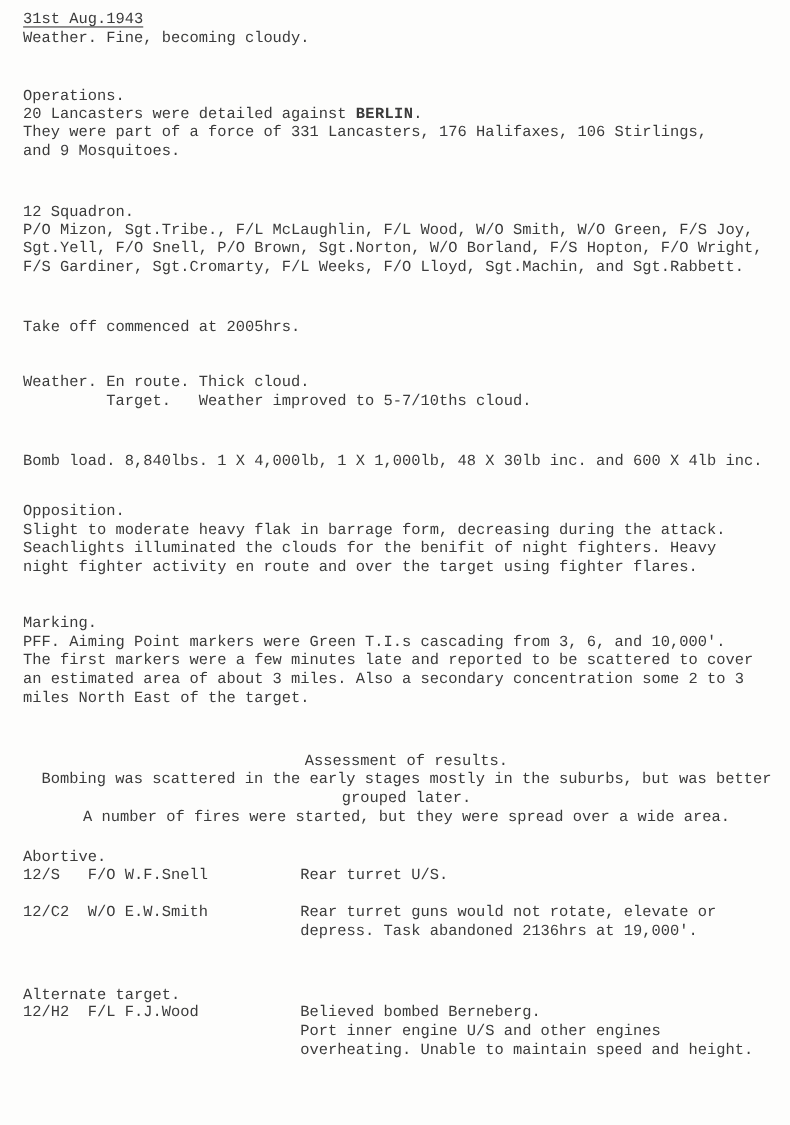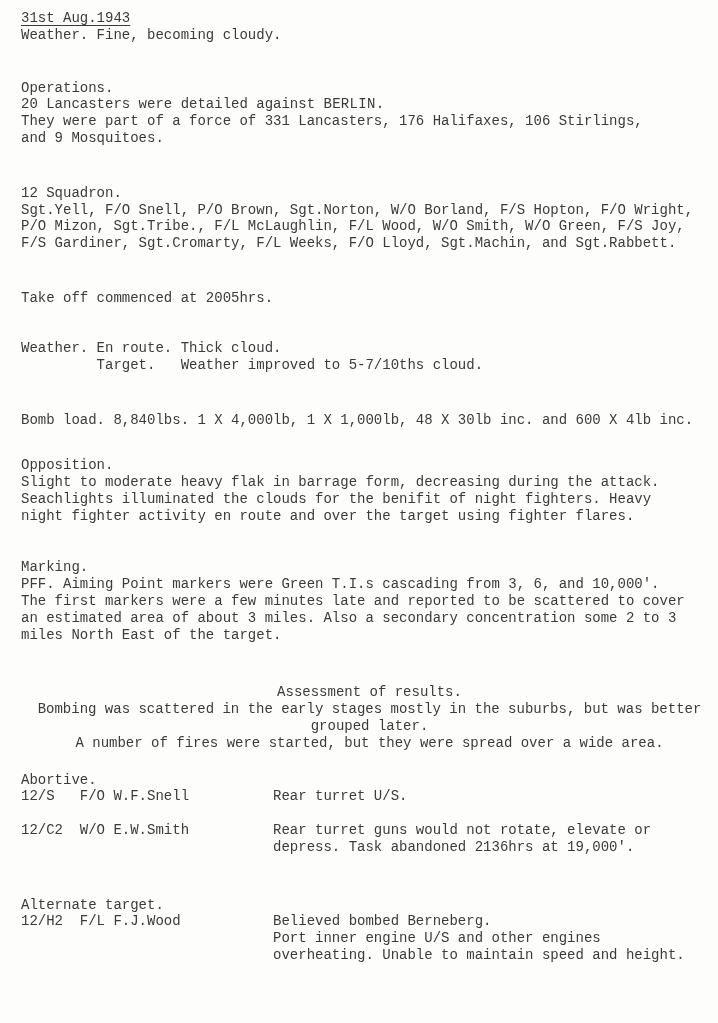--- a/index.html
+++ b/index.html
@@ -18,21 +18,21 @@
     padding: 10px 0 0 21px;
     background: #fdfdfc;
   }
   .line { white-space: pre; min-height: 16.8px; }
   .blank-line { height: 16.8px; }
   .date-underline {
     display: inline-block;
     text-decoration: underline;
     text-underline-offset: 3px;
   }
-  .bold { font-weight: normal; letter-spacing: 0.3px; }
+  .bold { font-weight: bold; letter-spacing: 0.3px; }
   .sec-operations  { margin-top: 36px; }
   .sec-squadron    { margin-top: 38px; }
   .sec-takeoff     { margin-top: 38px; }
   .sec-weather2    { margin-top: 33px; }
   .sec-bombload    { margin-top: 39px; }
   .sec-opposition  { margin-top: 28px; }
   .sec-marking     { margin-top: 35px; }
   .sec-assessment  { margin-top: 41px; text-align: center; }
   .sec-abortive    { margin-top: 20px; }
   .sec-alternate   { margin-top: 41px; }
@@ -47,22 +47,22 @@
 
   <div class="sec-operations">
     <div class="line">Operations.</div>
     <div class="line"><span>20 Lancasters were detailed against </span><span class="bold">BERLIN</span><span>.</span></div>
     <div class="line">They were part of a force of 331 Lancasters, 176 Halifaxes, 106 Stirlings,</div>
     <div class="line">and 9 Mosquitoes.</div>
   </div>
 
   <div class="sec-squadron">
     <div class="line">12 Squadron.</div>
+    <div class="line">P/O Mizon, Sgt.Tribe., F/L McLaughlin, F/L Wood, W/O Smith, W/O Green, F/S Joy,</div>
     <div class="line">Sgt.Yell, F/O Snell, P/O Brown, Sgt.Norton, W/O Borland, F/S Hopton, F/O Wright,</div>
-    <div class="line">P/O Mizon, Sgt.Tribe., F/L McLaughlin, F/L Wood, W/O Smith, W/O Green, F/S Joy,</div>
     <div class="line">F/S Gardiner, Sgt.Cromarty, F/L Weeks, F/O Lloyd, Sgt.Machin, and Sgt.Rabbett.</div>
   </div>
 
   <div class="sec-takeoff">
     <div class="line">Take off commenced at 2005hrs.</div>
   </div>
 
   <div class="sec-weather2">
     <div class="line">Weather. En route. Thick cloud.</div>
     <div class="line">         Target.   Weather improved to 5-7/10ths cloud.</div>

